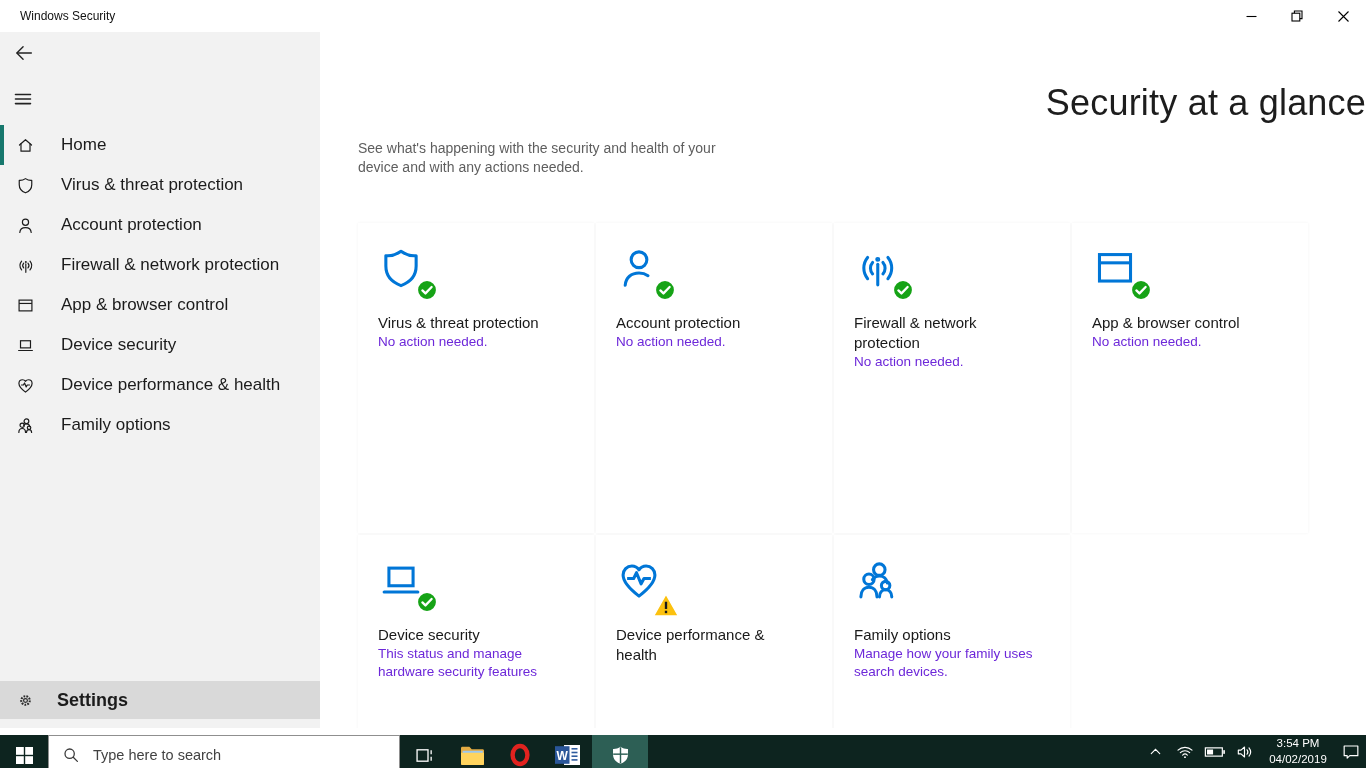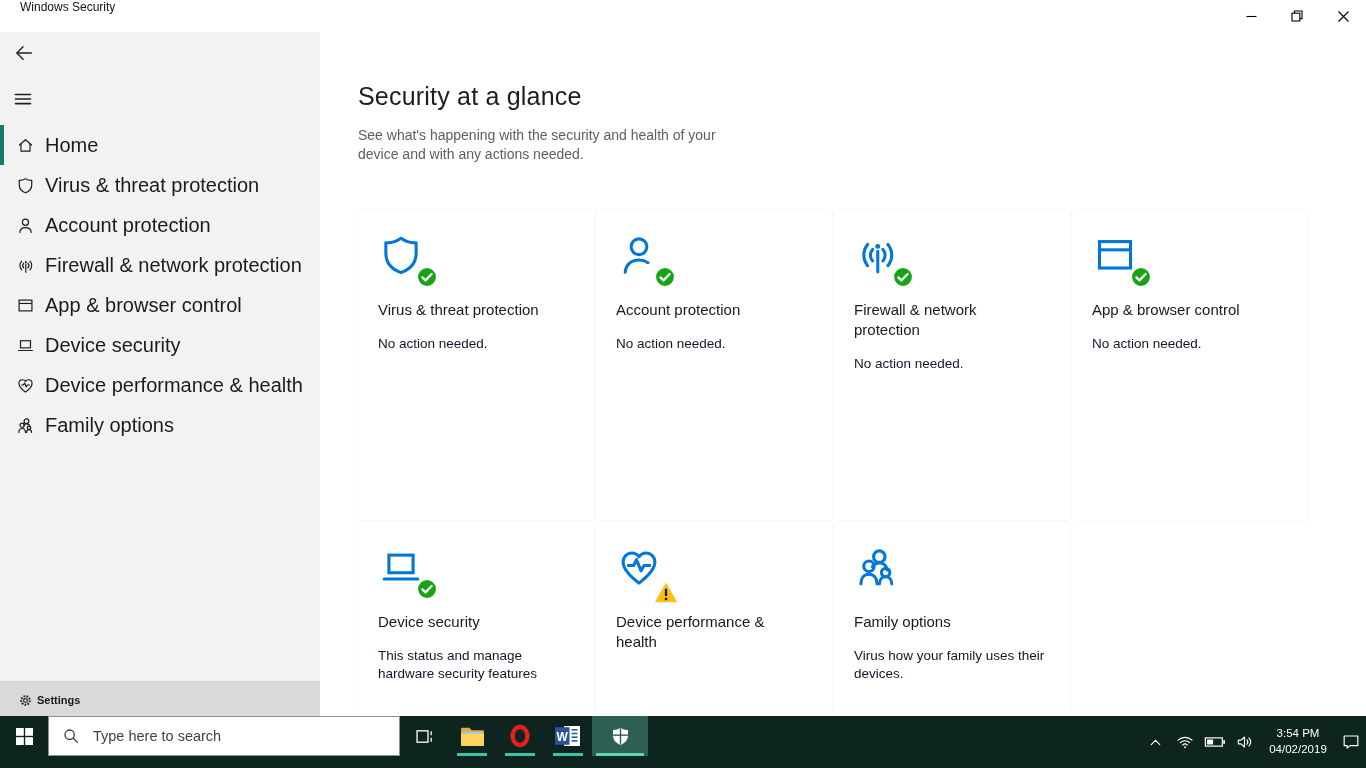--- a/index.html
+++ b/index.html
@@ -1,58 +1,58 @@
 <!DOCTYPE html>
 <html><head>
 <meta charset="utf-8">
 <style>
   * { margin:0; padding:0; box-sizing:border-box; }
   html,body { width:1366px; height:768px; overflow:hidden; }
   body { font-family:"Liberation Sans", sans-serif; background:#fff; }
   .screen { position:relative; width:1366px; height:768px; background:#fff; }
 
   
-  .titlebar { position:absolute; top:0; left:0; right:0; height:32px; background:#ffffff; display:flex; }
+  .titlebar { position:absolute; top:0; left:0; right:0; height:32px; background:#ffffff; display:flex; align-items:center; }
   .titlebar .app-title { font-size:12px; color:#111; padding-left:20px; }
   .win-controls { position:absolute; right:0; top:0; height:32px; display:flex; }
   .win-btn { width:46px; height:32px; display:flex; align-items:center; justify-content:center; background:transparent; border:none; cursor:pointer; }
 
   
   .app-body { position:absolute; top:32px; left:0; right:0; bottom:40px; display:flex; overflow:hidden; }
 
   
   .sidebar { position:relative; width:320px; background:#f2f2f2; flex:none; }
   .icon-btn { background:transparent; border:none; cursor:pointer; display:flex; align-items:center; justify-content:center; }
   .back-btn { position:absolute; top:8px; left:9px; width:30px; height:26px; }
   .menu-btn { position:absolute; top:54px; left:7px; width:32px; height:26px; }
   .nav { position:absolute; top:93px; left:0; right:0; }
   .nav-item { position:relative; height:40px; display:flex; align-items:center; cursor:pointer; }
   .nav-item .accent { position:absolute; left:0; top:0; width:4px; height:40px; background:#17786d; display:none; }
   .nav-item.selected .accent { display:block; }
   .nav-item .nav-icon { width:20px; height:20px; margin-left:15px; display:flex; align-items:center; justify-content:center; flex:none; }
-  .nav-item .nav-label { margin-left:10px; font-size:20px; color:#1b1b1b; white-space:nowrap; }
+  .nav-item .nav-label { margin-left:26px; font-size:17px; color:#1b1b1b; white-space:nowrap; }
   .settings-row { position:absolute; bottom:9px; left:0; right:0; height:38px; background:#d9d9d9; display:flex; align-items:center; cursor:pointer; }
   .settings-row .nav-icon { width:20px; height:20px; margin-left:15px; display:flex; align-items:center; justify-content:center; }
-  .settings-row .nav-label { margin-left:2px; font-size:11px; color:#1b1b1b; font-weight:bold; }
+  .settings-row .nav-label { margin-left:22px; font-size:18px; color:#1b1b1b; font-weight:bold; }
 
   
   .main { flex:1; background:#ffffff; padding:50px 0 0 38px; overflow:hidden; }
-  .page-title { font-size:25px; font-weight:300; color:#1d1d1d; letter-spacing:0.2px; }
+  .page-title { font-size:36px; font-weight:300; color:#1d1d1d; letter-spacing:0.2px;text-align:right; }
   .page-subtitle { margin-top:15px; font-size:14px; color:#5e5e5e; max-width:392px; line-height:1.35; }
   .tiles { margin-top:46px; display:grid; grid-template-columns:repeat(4,236px); grid-template-rows:310px 220px; gap:2px; }
   .tile { background:#fff; box-shadow:0 0 3px rgba(0,0,0,0.05); padding:18px 20px; cursor:pointer; }
   .tile-icon-wrap { position:relative; width:50px; height:52px; margin-top:4px; }
   .badge { position:absolute; }
   .badge.ok { right:-10px; bottom:-4px; }
   .badge.warning { right:-14px; bottom:-10px; }
   .tile-title { margin-top:16px; font-size:15px; color:#191919; line-height:1.35; max-width:185px; }
-  .tile-desc { margin-top:15px; font-size:13.5px; color:#0f172a; line-height:1.3; max-width:192px; }
+  .tile-desc { margin-top:0; font-size:13.5px; color:#6d28d9; line-height:1.3; max-width:192px; }
 
   
-  .taskbar { position:absolute; left:0; right:0; bottom:0; height:52px; background:#0d241f; display:flex; align-items:stretch; }
+  .taskbar { position:absolute; left:0; right:0; bottom:0; height:33px; background:#0d241f; display:flex; align-items:stretch; }
   .tb-btn { position:relative; width:48px; height:40px; display:flex; align-items:center; justify-content:center; background:transparent; border:none; cursor:pointer; flex:none; }
   .search-box { width:352px; height:40px; background:#ffffff; border:1px solid #8f8f8f; display:flex; align-items:center; padding-left:13px; flex:none; }
   .search-box input { border:none; outline:none; font-size:14.5px; color:#222; margin-left:13px; width:270px; font-family:"Liberation Sans",sans-serif; background:transparent; }
   .search-box input::placeholder { color:#424242; opacity:1; }
   .tb-app { position:relative; }
   .tb-app .runline { position:absolute; bottom:0; left:9px; right:9px; height:3px; background:#38c7a4; }
   .tb-app.active { width:56px; background:#2d5f55; }
   .tb-app.active .runline { left:4px; right:4px; background:#5fd2b2; }
   .tray { margin-left:auto; display:flex; align-items:center; }
   .tray .tb-btn { width:30px; }
@@ -317,21 +317,21 @@
             <svg width="46" height="46" viewBox="0 0 24 24" fill="none" stroke="#0076d7" stroke-width="1.6" stroke-linecap="round">
               <circle cx="13.2" cy="6.6" r="3"></circle>
                 <path d="M17.4 13.6c-.3-2.2-2-3.7-4.2-3.7-1.5 0-2.8.7-3.6 1.9"></path>
               <circle cx="7.8" cy="11.6" r="2.7"></circle>
                 <path d="M3.6 20.8c0-3.1 1.8-5 4.2-5 2.4 0 4.2 1.9 4.2 5"></path>
               <circle cx="16.5" cy="14.9" r="2.2"></circle>
                 <path d="M13.3 20.8c0-2.3 1.3-3.7 3.2-3.7 1.9 0 3.2 1.4 3.2 3.7"></path>
             </svg>
           </div>
           <div class="tile-title">Family options</div>
-          <div class="tile-desc">Virus how your family uses their devices.</div>
+          <div class="tile-desc">Manage how your family uses search devices.</div>
         </div>
 
       </div>
     </main>
   </div>
 
   <div class="taskbar">
 
     <button class="tb-btn">
       <svg width="17" height="17" viewBox="0 0 17 17">

